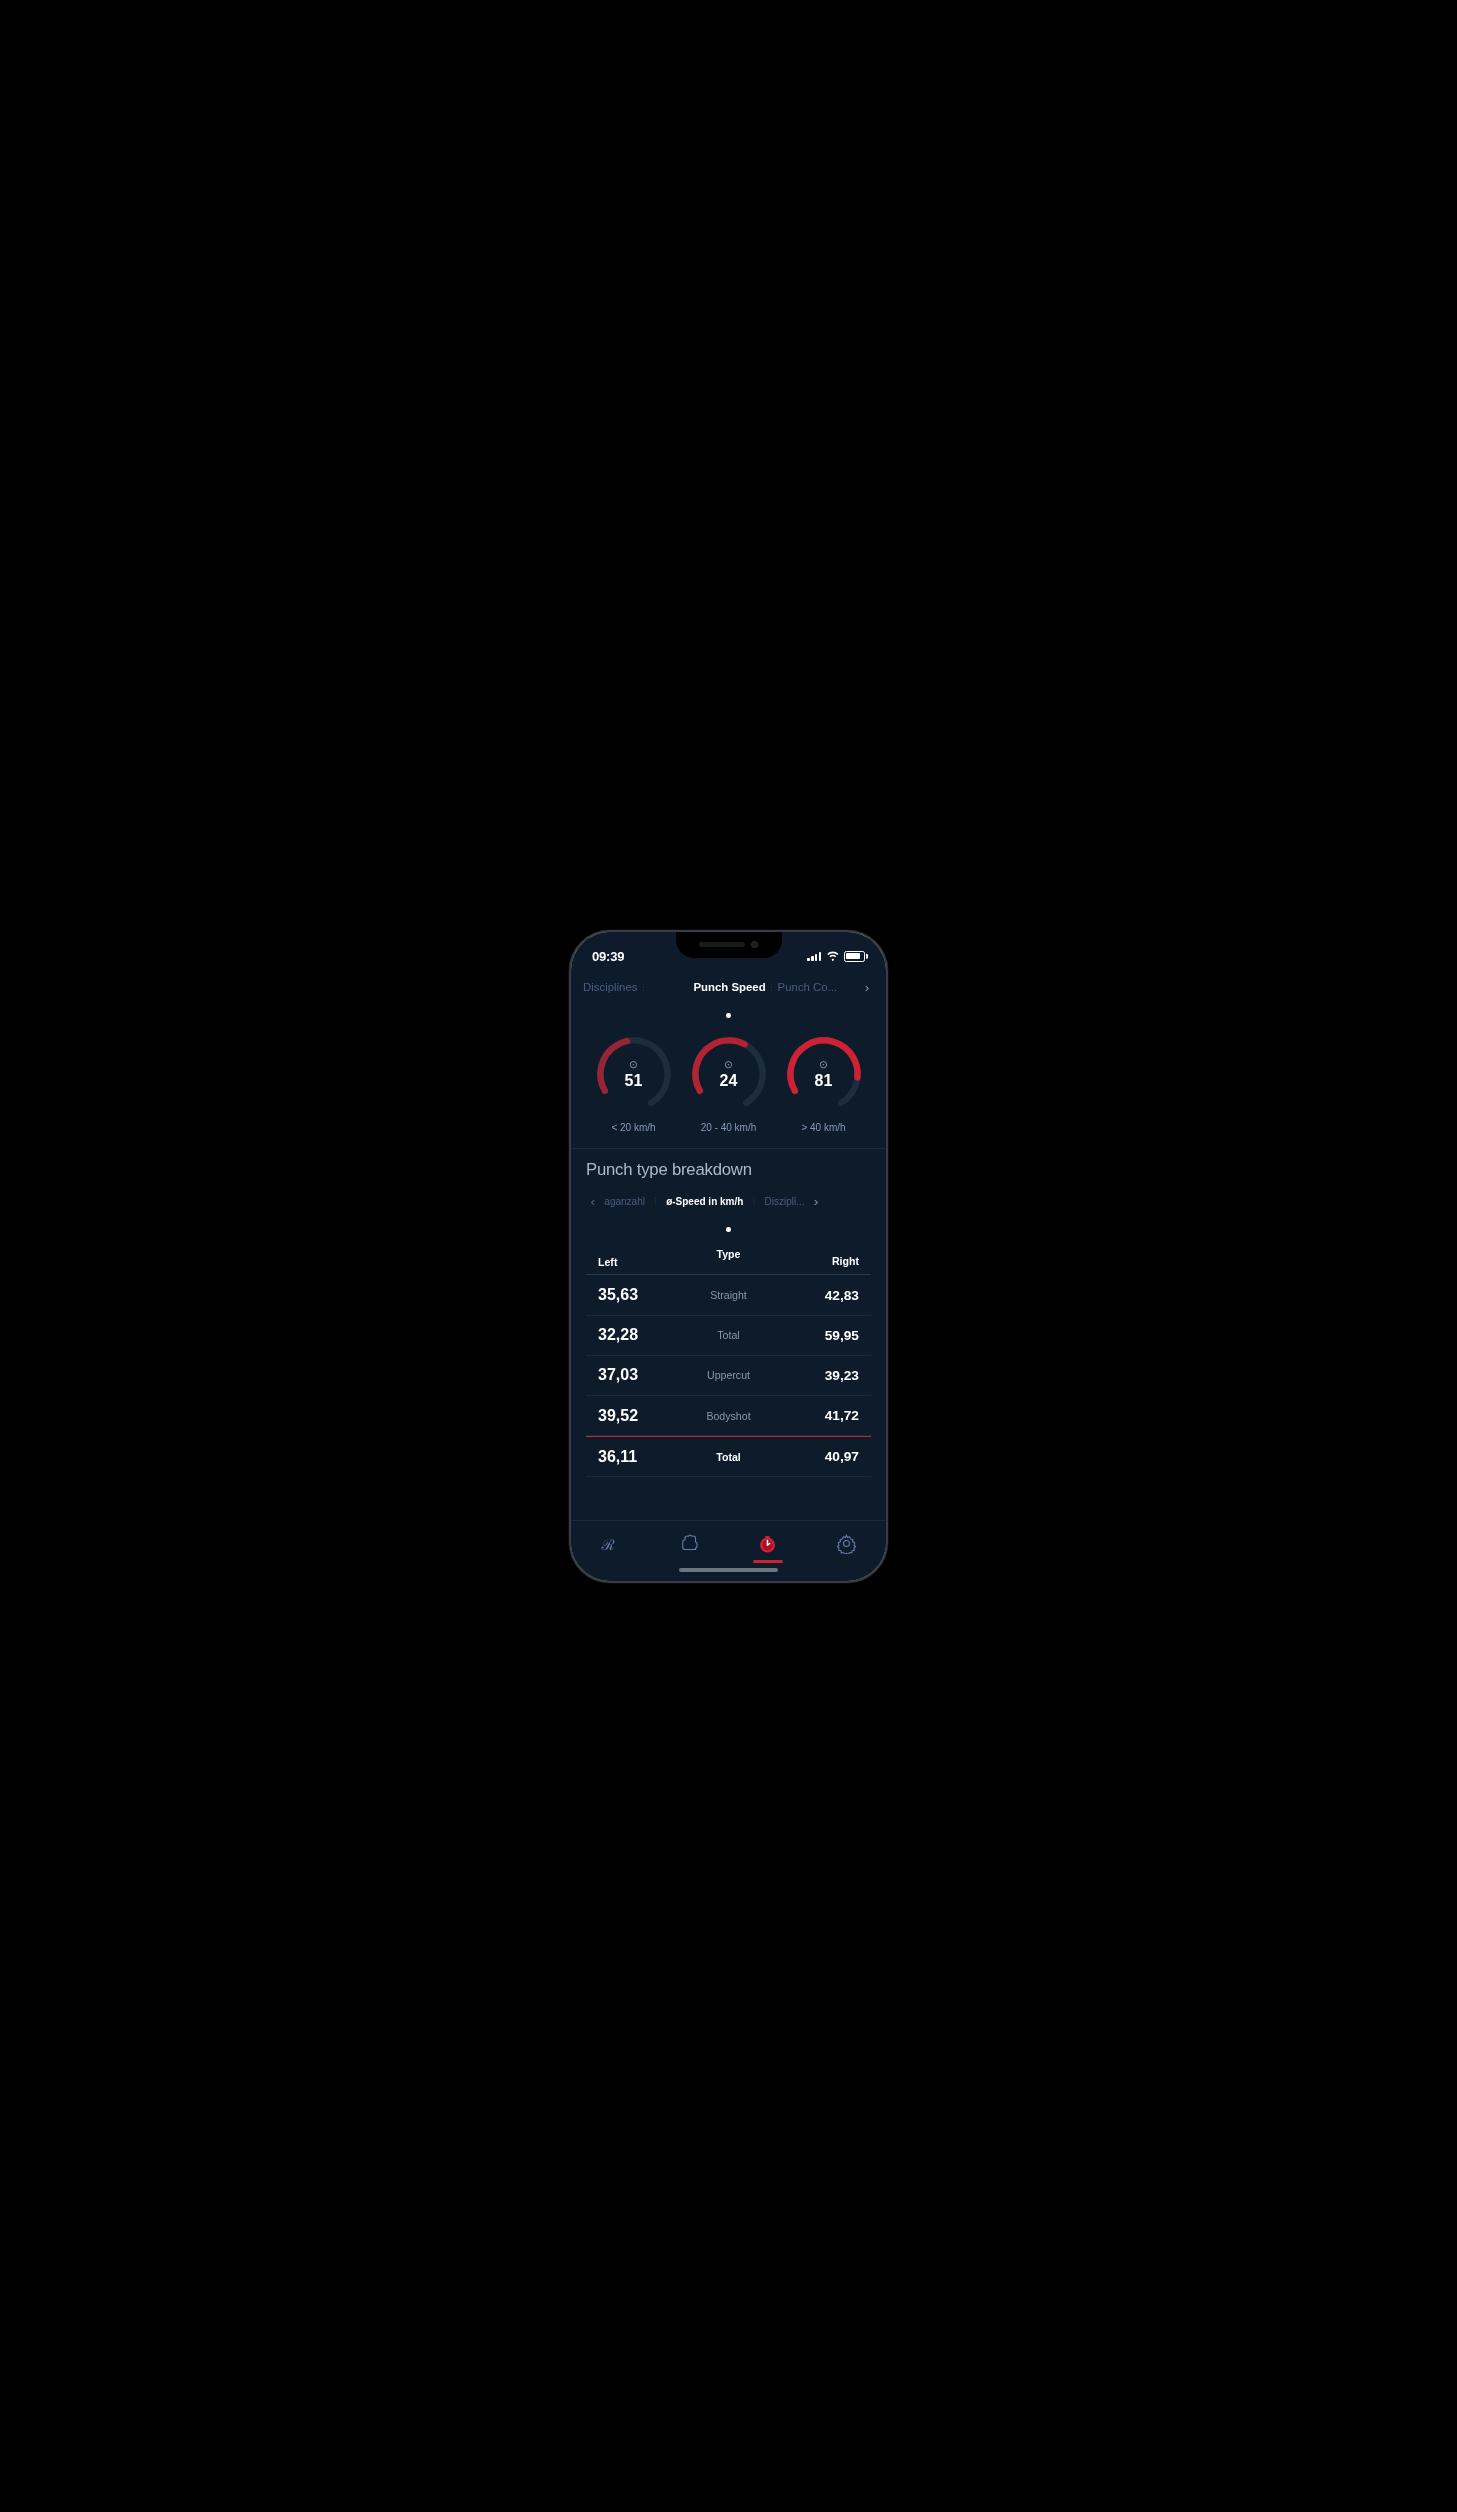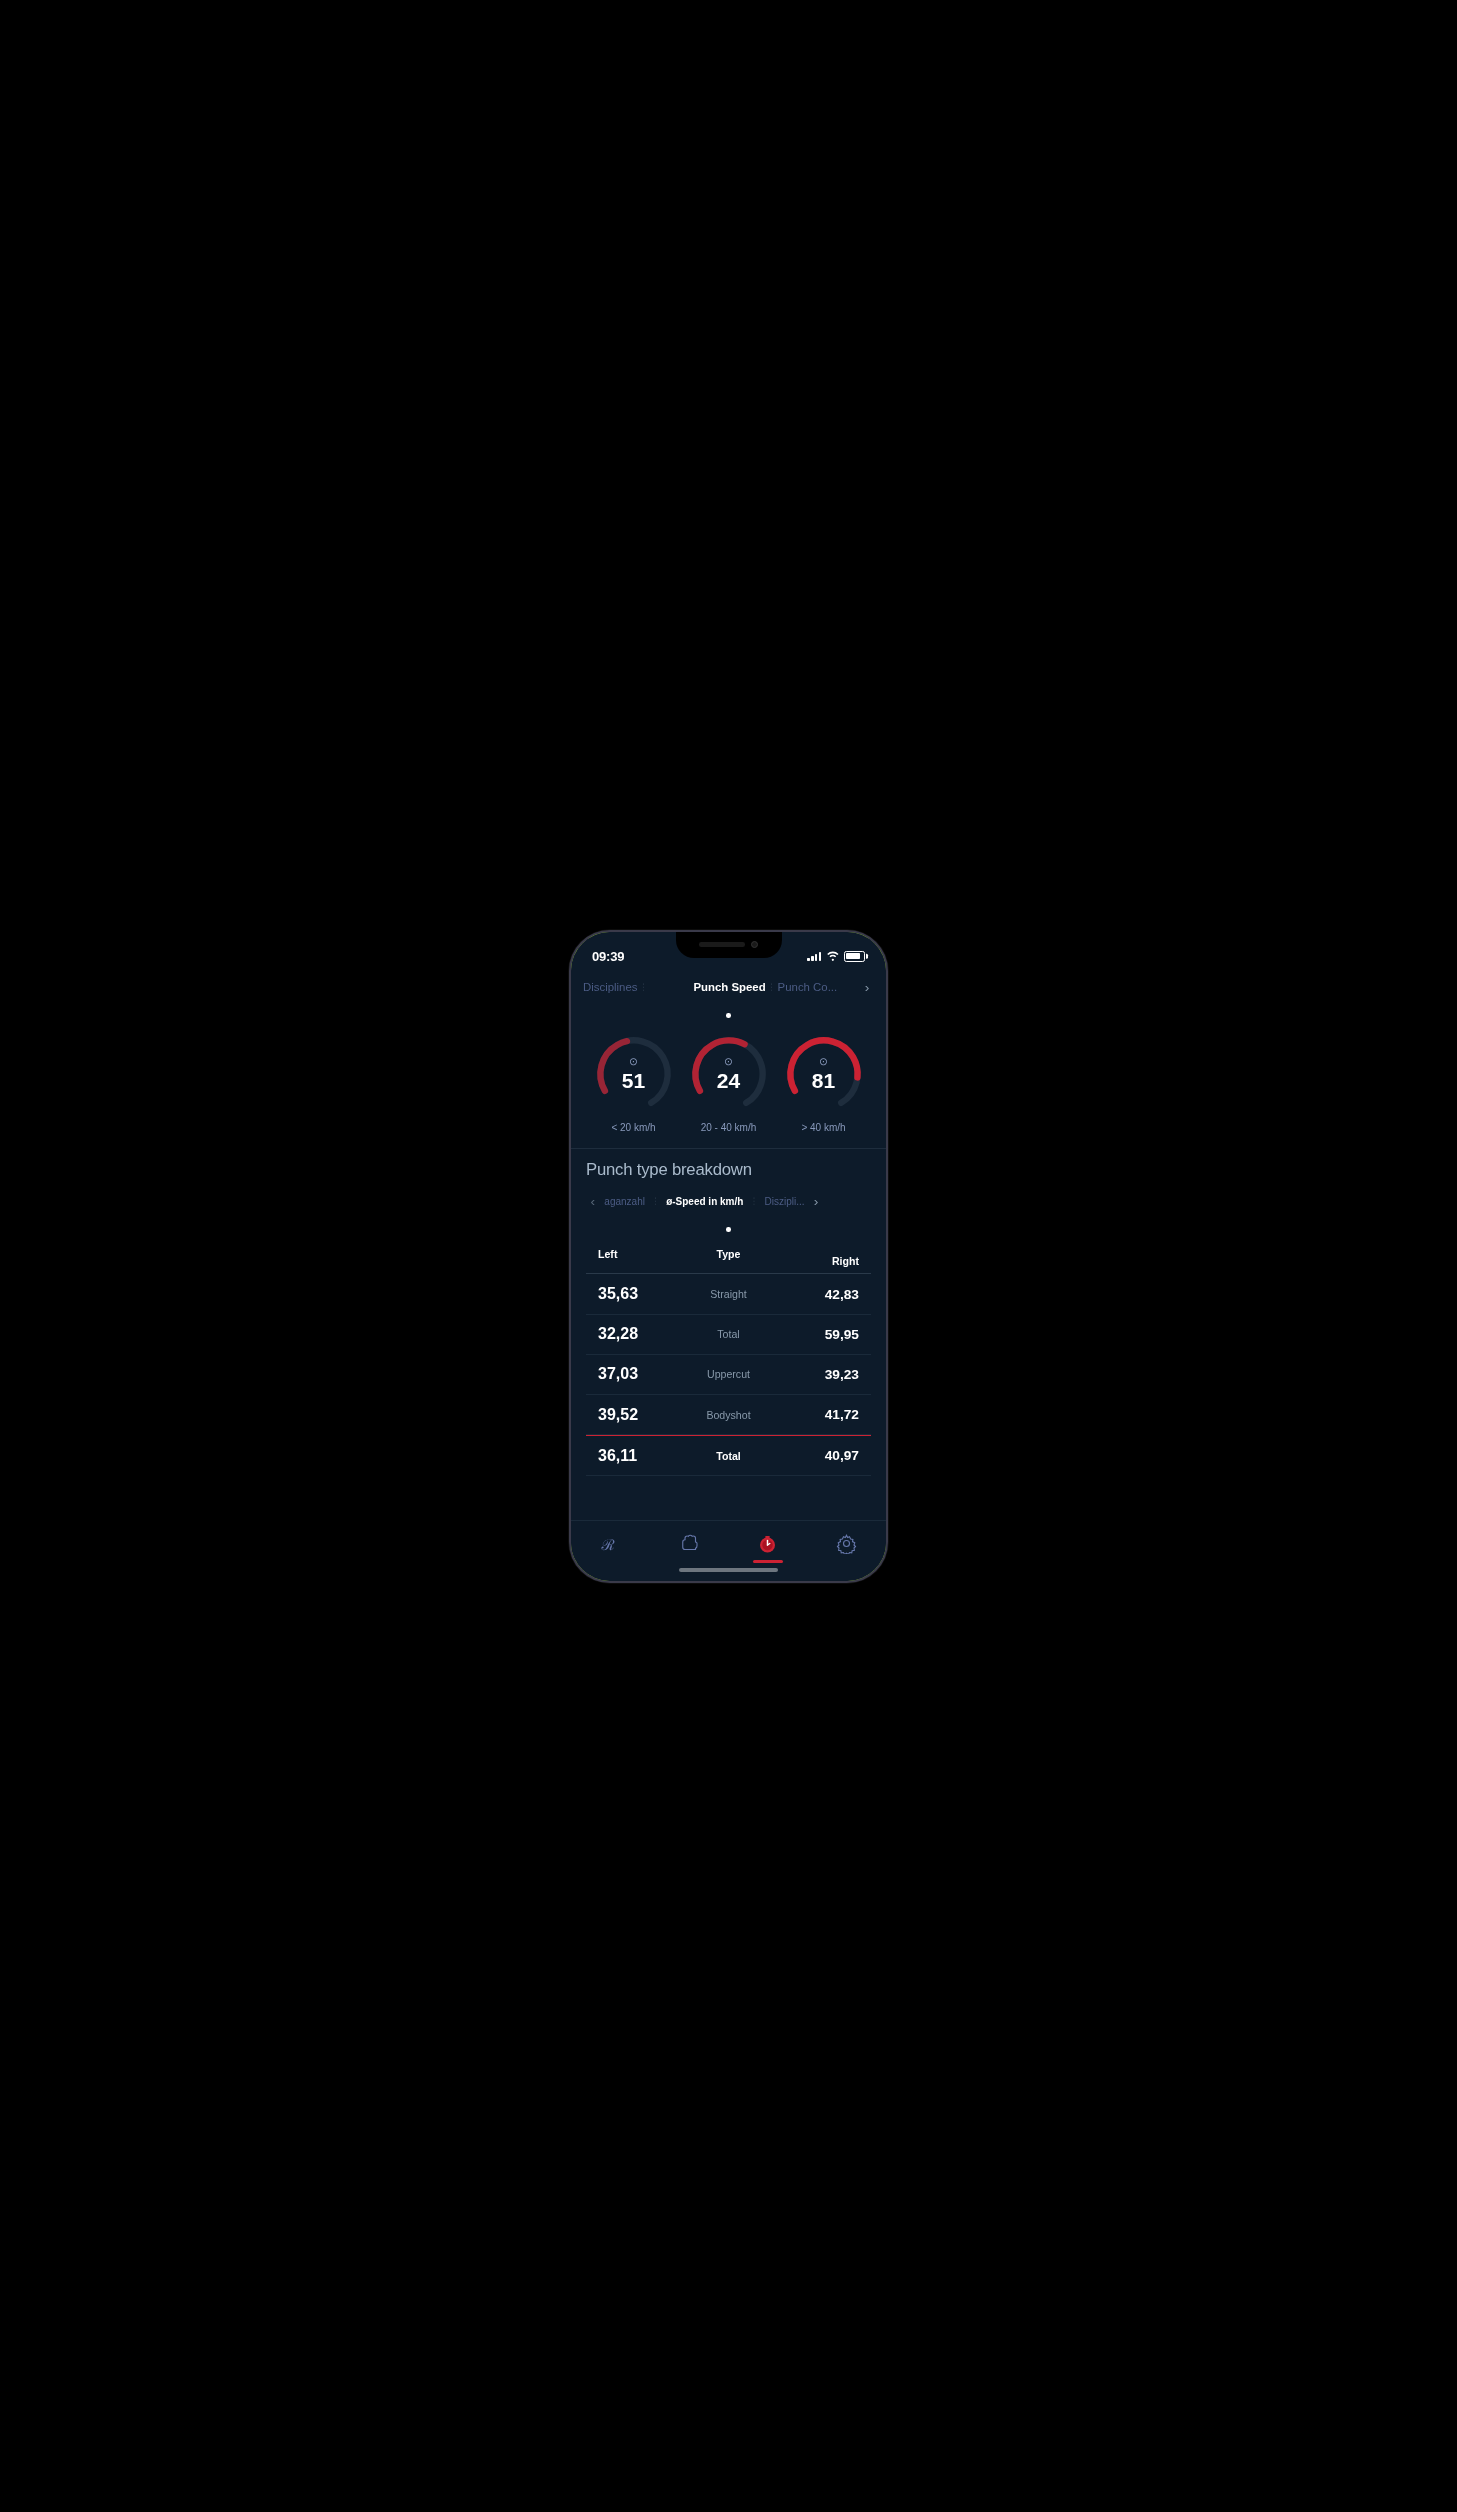--- a/index.html
+++ b/index.html
@@ -272,21 +272,21 @@
       align-items: center;
       gap: 1.5px;
     }
 
     .gauge-icon {
       color: #8899bb;
       font-size: 10.6px;
     }
 
     .gauge-value {
-      font-size: 21px;
+      font-size: 16px;
       font-weight: 700;
       color: #fff;
     }
 
     .gauge-label {
       font-size: 10px;
       color: #8899bb;
       text-align: center;
     }
 
@@ -336,21 +336,21 @@
       grid-template-columns: 1fr 1fr 1fr;
       padding: 6px 12px 6px;
       border-bottom: 0.8px solid #2a3a4a;
     }
 
     .th {
       font-size: 10.6px;
       font-weight: 700;
       color: #fff;
     }
-    .th:first-child { text-align: left; }
+    .th:first-child { text-align: left; margin-top: 8px; }
     .th:nth-child(2) { text-align: center; }
     .th:last-child { text-align: right; }
 
     .table-body {
       display: flex;
       flex-direction: column;
     }
 
     .table-row {
       display: grid;

